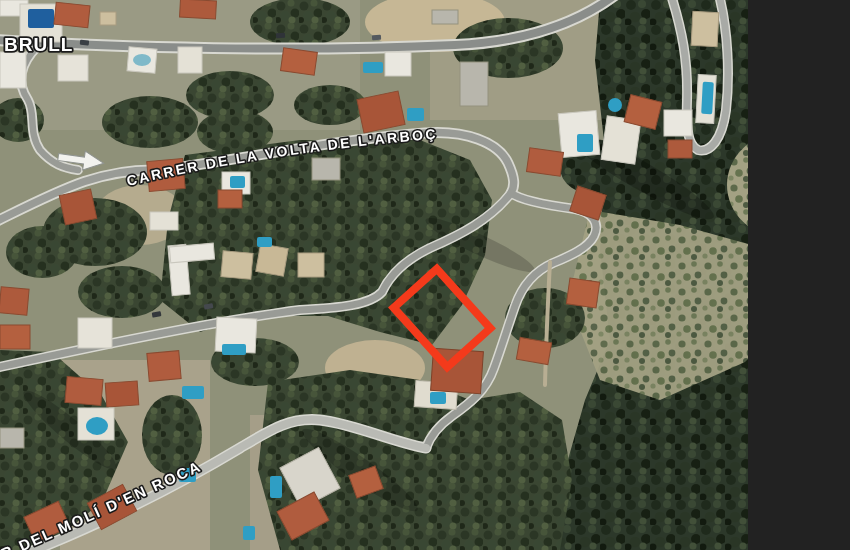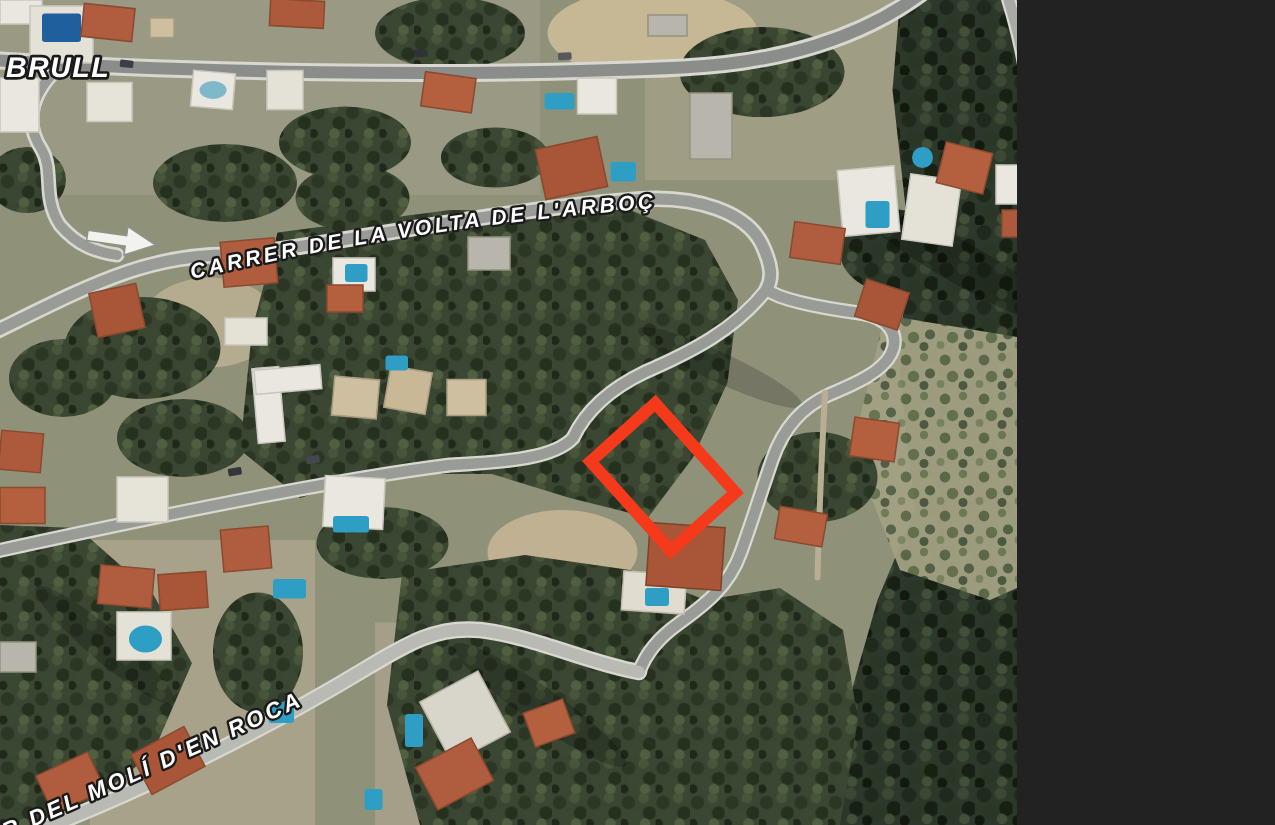--- a/index.html
+++ b/index.html
@@ -1,19 +1,18 @@
 <!DOCTYPE html>
 <html><head>
 <meta charset="utf-8">
 <style>
   html,body{margin:0;padding:0;background:#222;}
   .map-viewport{
-    position:relative;width:678px;height:550px;overflow:hidden;
+    position:relative;width:748px;height:550px;overflow:hidden;
     font-family:"Liberation Sans","DejaVu Sans",sans-serif;
-    font-style:italic;
   }
   svg{display:block;}
   text{
     font-family:"Liberation Sans","DejaVu Sans",sans-serif;
     font-weight:bold;fill:#ffffff;stroke:#1a1a1a;
     paint-order:stroke;stroke-linejoin:round;
   }
 </style>
 </head>
 <body>

